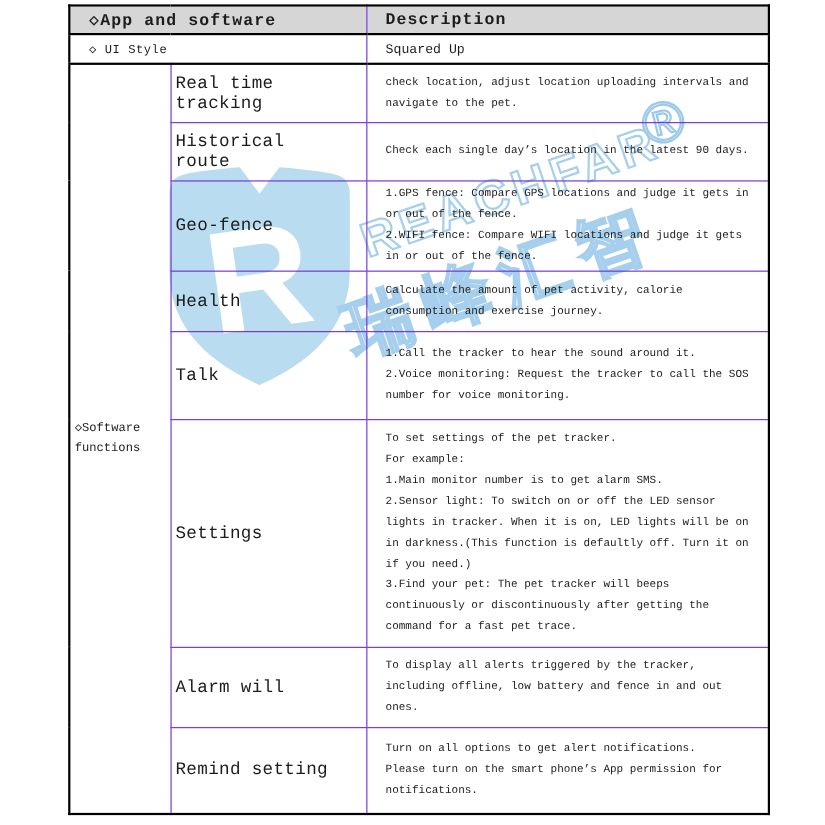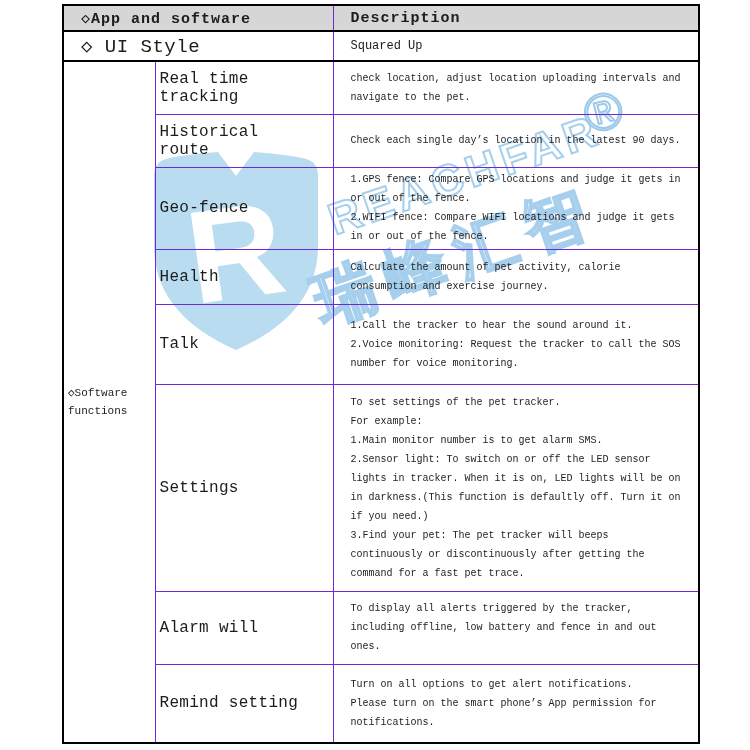--- a/index.html
+++ b/index.html
@@ -46,21 +46,21 @@
   td{
     border:1px solid #6d28d9;box-sizing:border-box;
     vertical-align:middle;padding:2px 17px;
     overflow:hidden;
   }
   tr.hdr td{
     background:#d6d6d6;border-bottom:2px solid #000;
     font-weight:bold;font-size:15px;letter-spacing:1px;
   }
   tr.uistyle td{border-bottom:2px solid #000;}
-  tr.uistyle td.lbl{font-size:19px;letter-spacing:0.5px;}
+  tr.uistyle td.lbl{font-size:11px;letter-spacing:0.5px;}
   tr.uistyle td.val{font-size:12px;}
   td.group{font-size:11px;letter-spacing:0;padding-left:4px;line-height:18px;}
   td.feat{font-size:16px;letter-spacing:0.3px;padding-left:4px;}
   td.desc{font-size:10px;line-height:19px;letter-spacing:0;white-space:pre-line;}
 </style>
 </head>
 <body>
 
 <div class="wm wm-shield">
   <svg width="200" height="222" viewBox="0 0 200 222" xmlns="http://www.w3.org/2000/svg">

